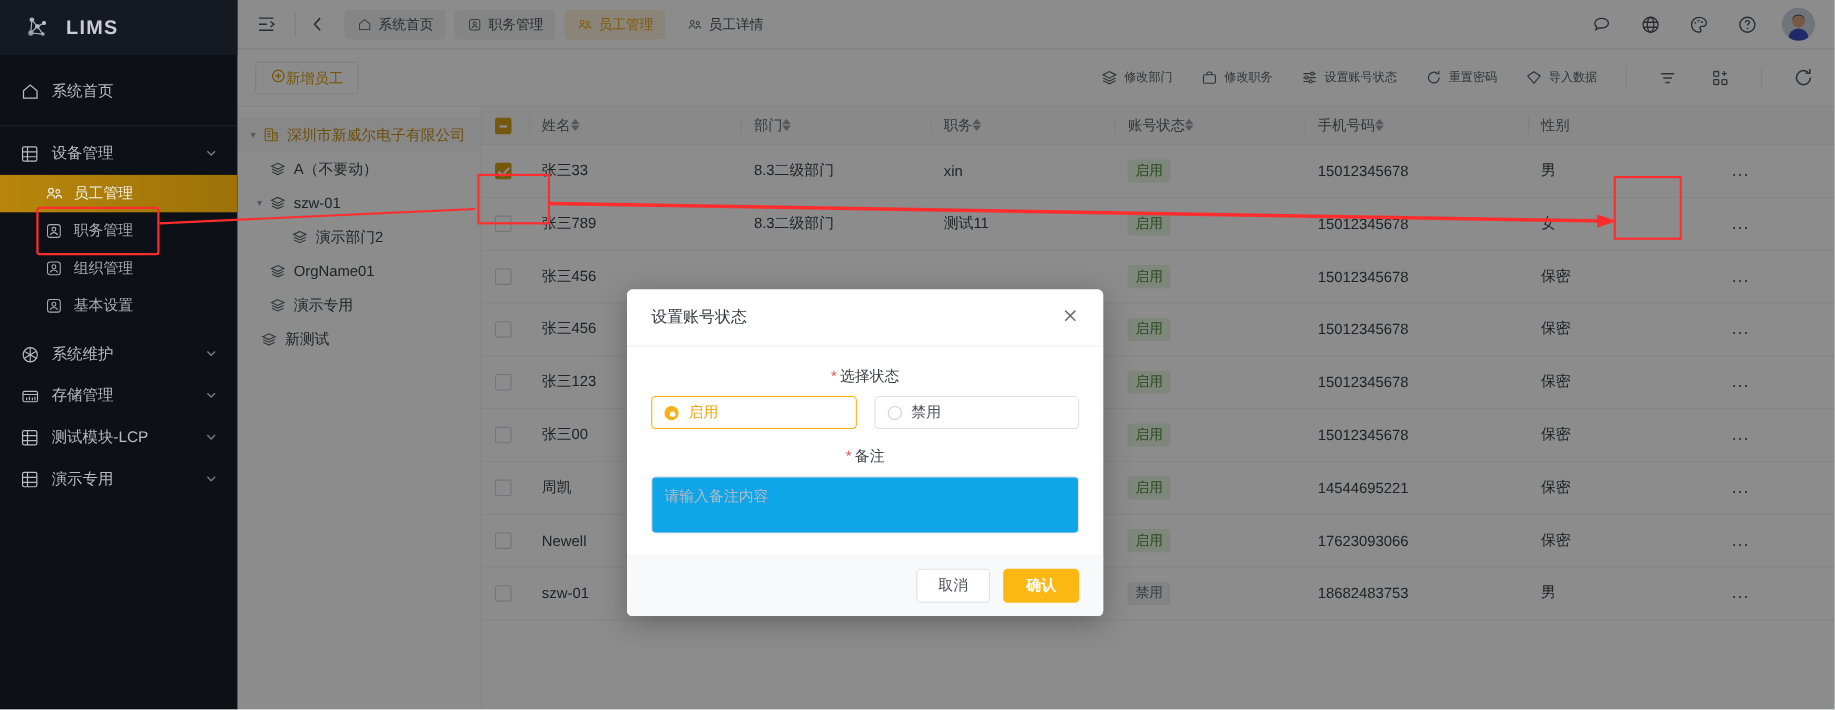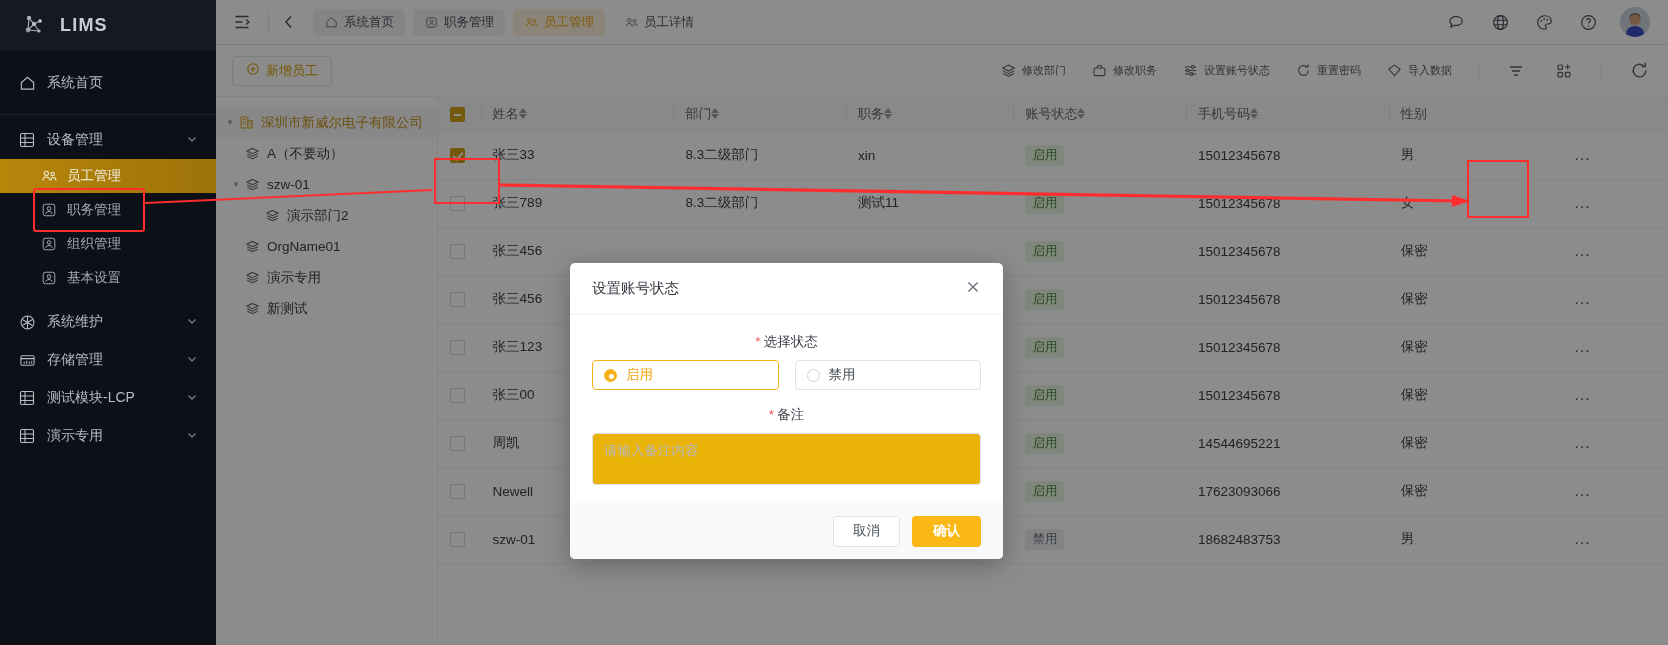--- a/index.html
+++ b/index.html
@@ -69,21 +69,21 @@
   .tab.active { background:#fdf3dd; color:#e8a317; }
   .tab .ico { width:14px;height:14px;display:flex;align-items:center;justify-content:center; }
   .tb-right { margin-left:auto; display:flex; align-items:center; gap:20px; padding-right:18px; }
   .avatar {
     width:30px;height:30px;border-radius:50%;background:#cdd3e0;overflow:hidden;position:relative;cursor:pointer;
   }
 
   
   #actionbar { height:52px; background:#fff; display:flex; align-items:center; flex:0 0 52px; padding:0 16px; border-bottom:1px solid #eef0f2;}
   .btn-add {
-    display:flex;align-items:center;gap:6px;height:30px;padding:0 13px;
+    display:flex;align-items:center;height:30px;padding:0 13px;
     border:1px solid #e4e6eb;border-radius:4px;background:#fff;
     color:#d99c0a;font-size:13px;cursor:pointer;
   }
   .ab-right { margin-left:auto; display:flex; align-items:center; }
   .ab-act { display:flex;align-items:center;gap:6px;color:#5a6068;font-size:11px;cursor:pointer;margin-left:26px; white-space:nowrap;}
   .ab-act .ico { width:15px;height:15px;display:flex;align-items:center;justify-content:center; }
   .ab-sep { width:1px;height:20px;background:#e6e8eb;margin:0 0 0 26px; }
   .ab-icon-only { display:flex;align-items:center;justify-content:center;width:22px;height:22px;color:#5a6068;cursor:pointer;margin-left:26px;}
 
   
@@ -163,21 +163,21 @@
     font-size:13.5px; color:#4b5159; background:#fff;
   }
   .radio-box.sel { border-color:#f5b316; color:#f0a50f; }
   .rdot { width:13px;height:13px;border-radius:50%;border:1px solid #d0d3d8;flex:0 0 13px;position:relative;background:#fff;}
   .radio-box.sel .rdot { border-color:#f5b316; background:#f8b01a; }
   .radio-box.sel .rdot::after{ content:"";position:absolute;left:4px;top:4px;width:5px;height:5px;border-radius:50%;background:#fff;}
   .m-textarea {
     width:100%; height:52px; border:1px solid #dfe2e6; border-radius:4px;
     padding:8px 11px; font-size:13.5px; color:#3c4149;
     font-family:"Liberation Sans","DejaVu Sans",sans-serif; resize:none; outline:none;
-    background:#eab308;
+    background:#0ea5e9;
   }
   .m-textarea::placeholder{ color:#b6bac0; }
   .m-foot { height:56px; background:#f8f9fb; display:flex; align-items:center; justify-content:flex-end; gap:12px; padding-right:22px; }
   .btn-cancel { height:31px; padding:0 19px; border:1px solid #dfe2e6; border-radius:4px; background:#fff; color:#4b5159; font-size:13.5px; cursor:pointer; }
   .btn-ok { height:31px; padding:0 21px; border:none; border-radius:4px; background:#fbb714; color:#fff; font-size:13.5px; cursor:pointer; font-weight:600;}
 
   
   .anno { position:absolute; z-index:60; pointer-events:none; }
   #anno-box-nav { left:33px; top:188px; width:112px; height:44px; border:2.5px solid #ff2d2d; border-radius:3px; }
   #anno-box-chk { left:434px; top:158px; width:66px; height:46px; border:2.5px solid #ff2d2d; }
@@ -586,21 +586,21 @@
           <span class="tree-ico">
             <svg width="15" height="15" viewBox="0 0 16 16" fill="none" stroke="#5f646c" stroke-width="1.1">
                 <path d="M8 2.6 L14 5.4 L8 8.2 L2 5.4 Z"></path>
                 <path d="M2.4 8.2 L8 10.8 L13.6 8.2"></path>
                 <path d="M2.4 10.9 L8 13.5 L13.6 10.9"></path>
               </svg>
           </span>
           <span>演示专用</span>
         </div>
 
-        <div class="tree-row" style="padding-left:28px">
+        <div class="tree-row" style="padding-left:20px">
           <span class="tree-ico">
             <svg width="15" height="15" viewBox="0 0 16 16" fill="none" stroke="#5f646c" stroke-width="1.1">
                 <path d="M8 2.6 L14 5.4 L8 8.2 L2 5.4 Z"></path>
                 <path d="M2.4 8.2 L8 10.8 L13.6 8.2"></path>
                 <path d="M2.4 10.9 L8 13.5 L13.6 10.9"></path>
               </svg>
           </span>
           <span>新测试</span>
         </div>
       </div>

